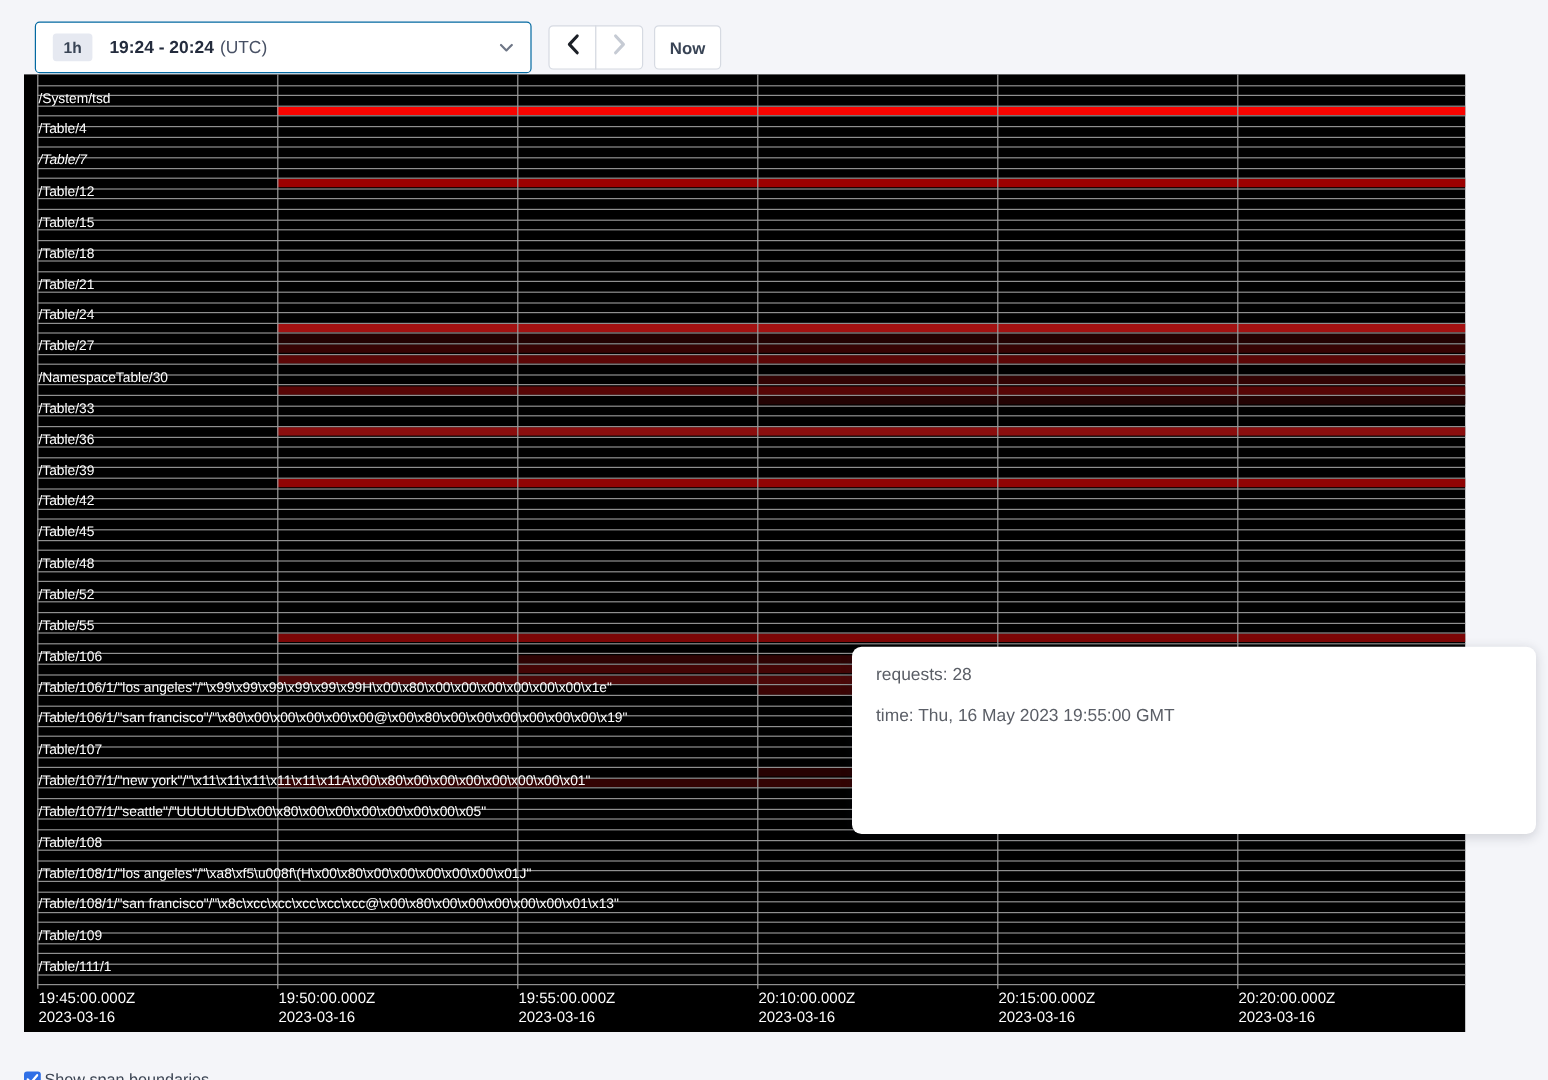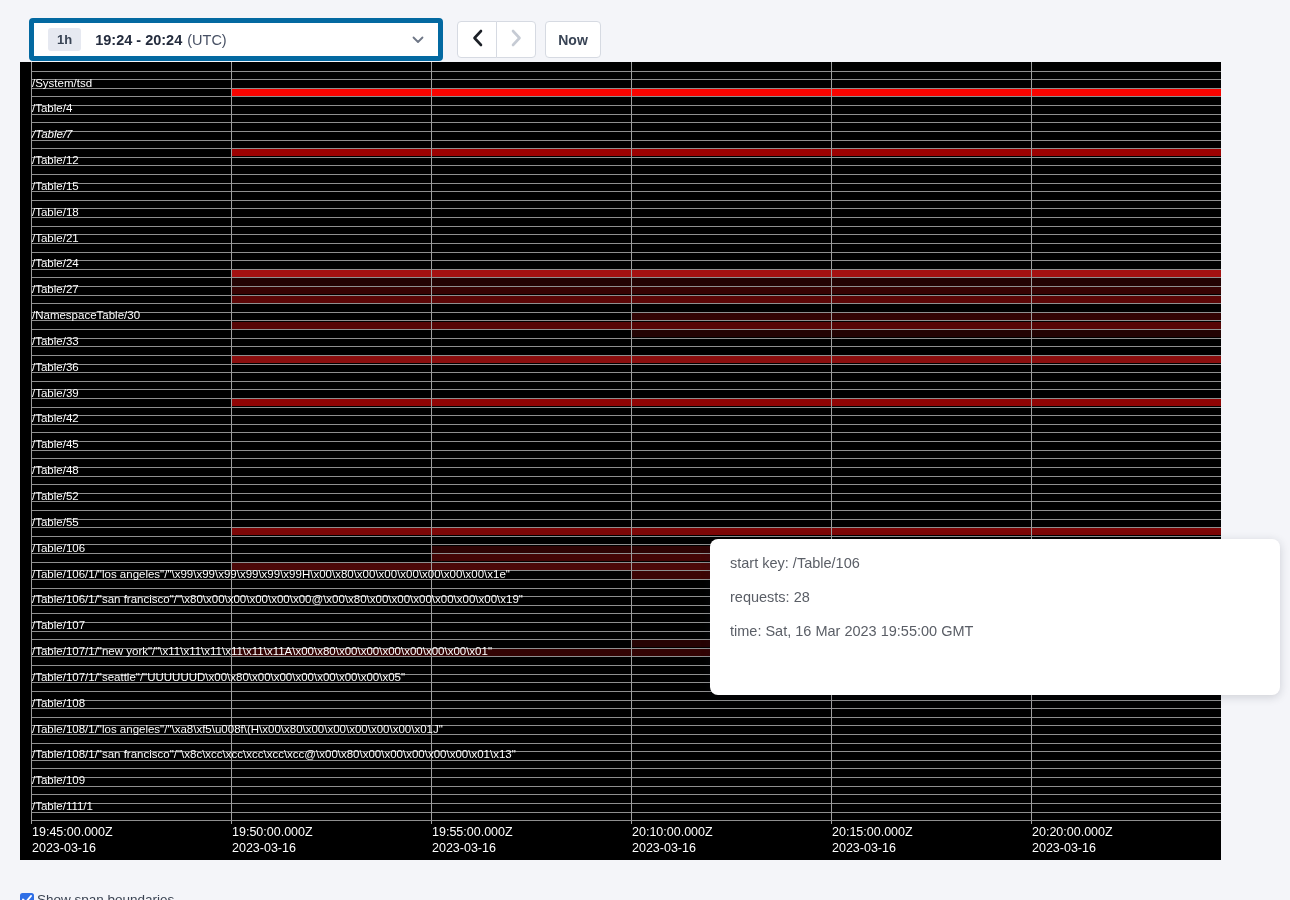--- a/index.html
+++ b/index.html
@@ -8,21 +8,21 @@
     background:#f4f5f9;
     font-family:"Liberation Sans", sans-serif;
     position:relative;
     overflow:hidden;
   }
 
   
   .toolbar { position:absolute; left:0; top:0; width:1290px; height:62px; }
   .range-select {
     position:absolute; left:29px; top:18px; width:414px; height:43px;
-    background:#ffffff; border:5px solid #0369a1; border-radius:4px;
+    background:#ffffff; border:1px solid #0369a1; border-radius:4px;
     display:flex; align-items:center; padding:0 14px; cursor:pointer;
   }
   .range-badge {
     background:#e6e9f1; color:#394455; font-size:13px; font-weight:700;
     border-radius:3px; padding:4px 9px; margin-right:14px;
   }
   .range-text { font-size:14.5px; font-weight:700; color:#242c3d; }
   .range-suffix { font-size:14.5px; font-weight:400; color:#475064; margin-left:5px; }
   .range-caret { margin-left:auto; display:flex; align-items:center; }
 
@@ -279,23 +279,22 @@
       <div>20:15:00.000Z</div>
       <div>2023-03-16</div>
     </div>
     <div class="axis-tick" style="left: 1012px;">
       <div>20:20:00.000Z</div>
       <div>2023-03-16</div>
     </div>
   </div>
 
 <div class="tooltip">
-  <div class="tooltip-line">start key: /Table/106</div>
   <div class="tooltip-line">requests: 28</div>
-  <div class="tooltip-line">time: Sat, 16 Mar 2023 19:55:00 GMT</div>
+  <div class="tooltip-line">time: Thu, 16 May 2023 19:55:00 GMT</div>
 </div>
 
 <div class="footer">
   <span class="checkbox" style="background: rgb(47, 111, 230);">
     <svg width="10" height="9" viewBox="0 0 10 9">
         <polyline points="1,4.5 3.8,7.2 9,1" fill="none" stroke="#ffffff" stroke-width="1.9" stroke-linecap="round" stroke-linejoin="round"></polyline>
       </svg>
   </span>
   <span class="checkbox-label">Show span boundaries</span>
 </div>

